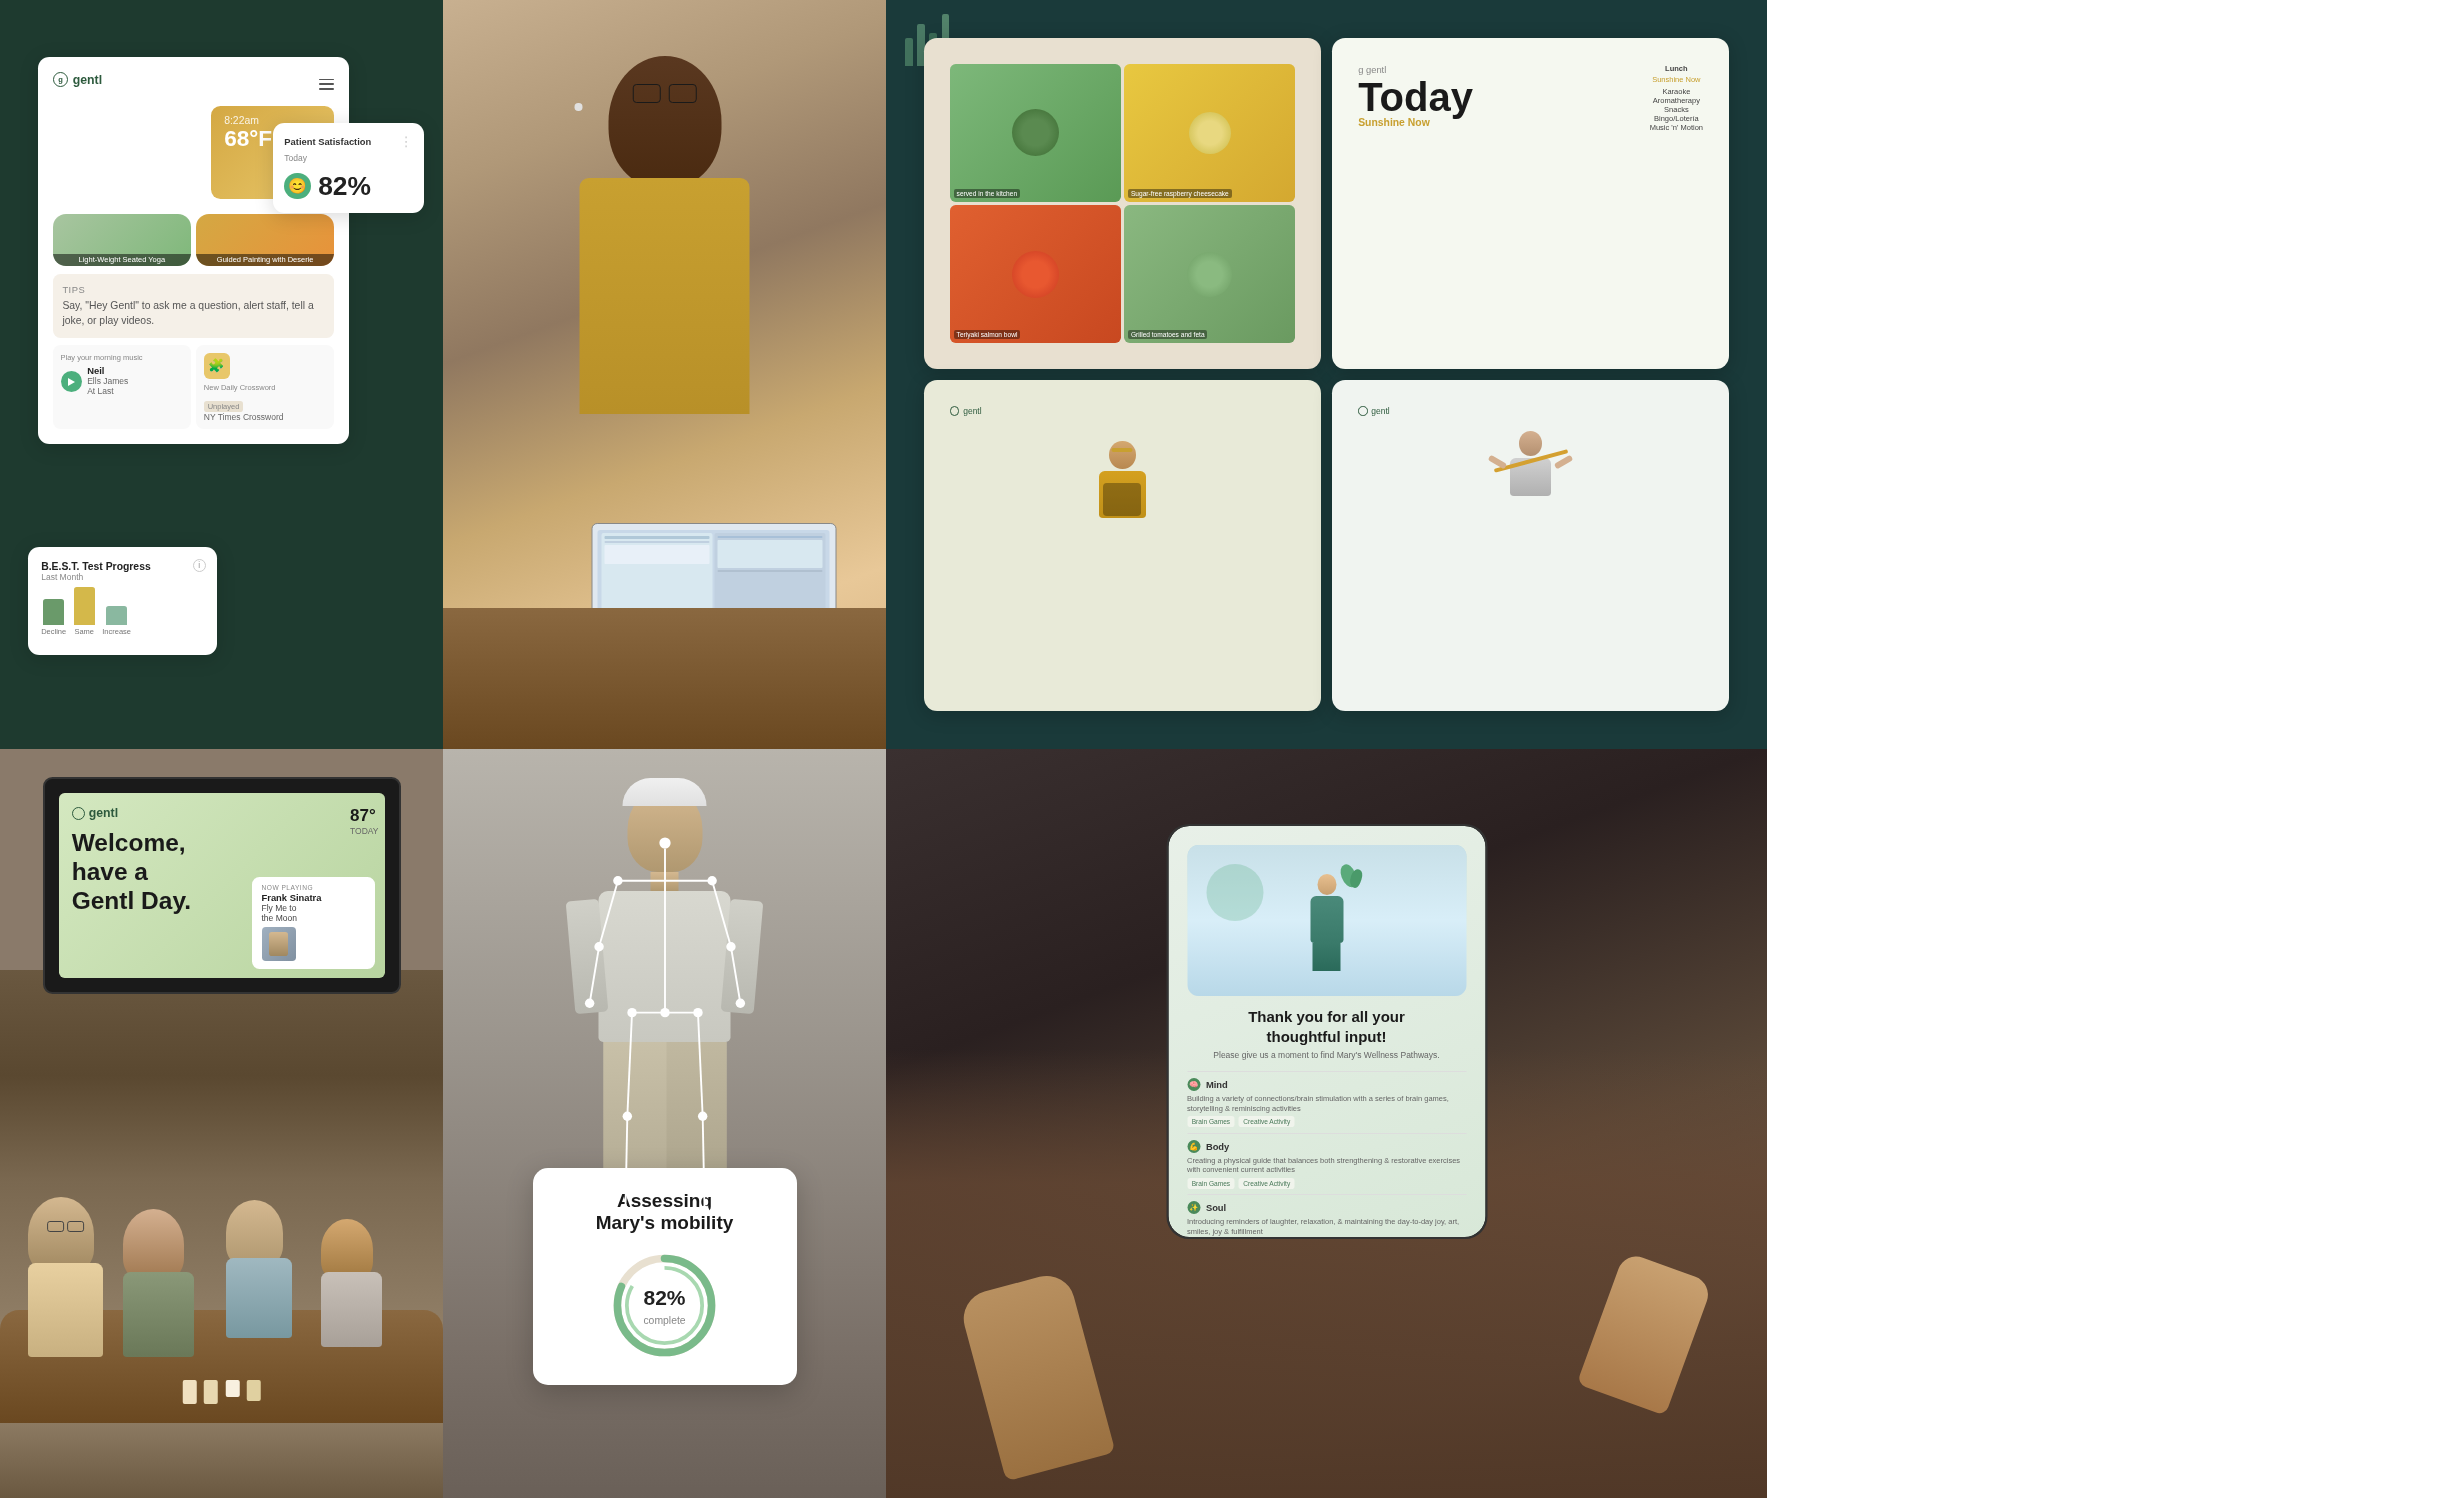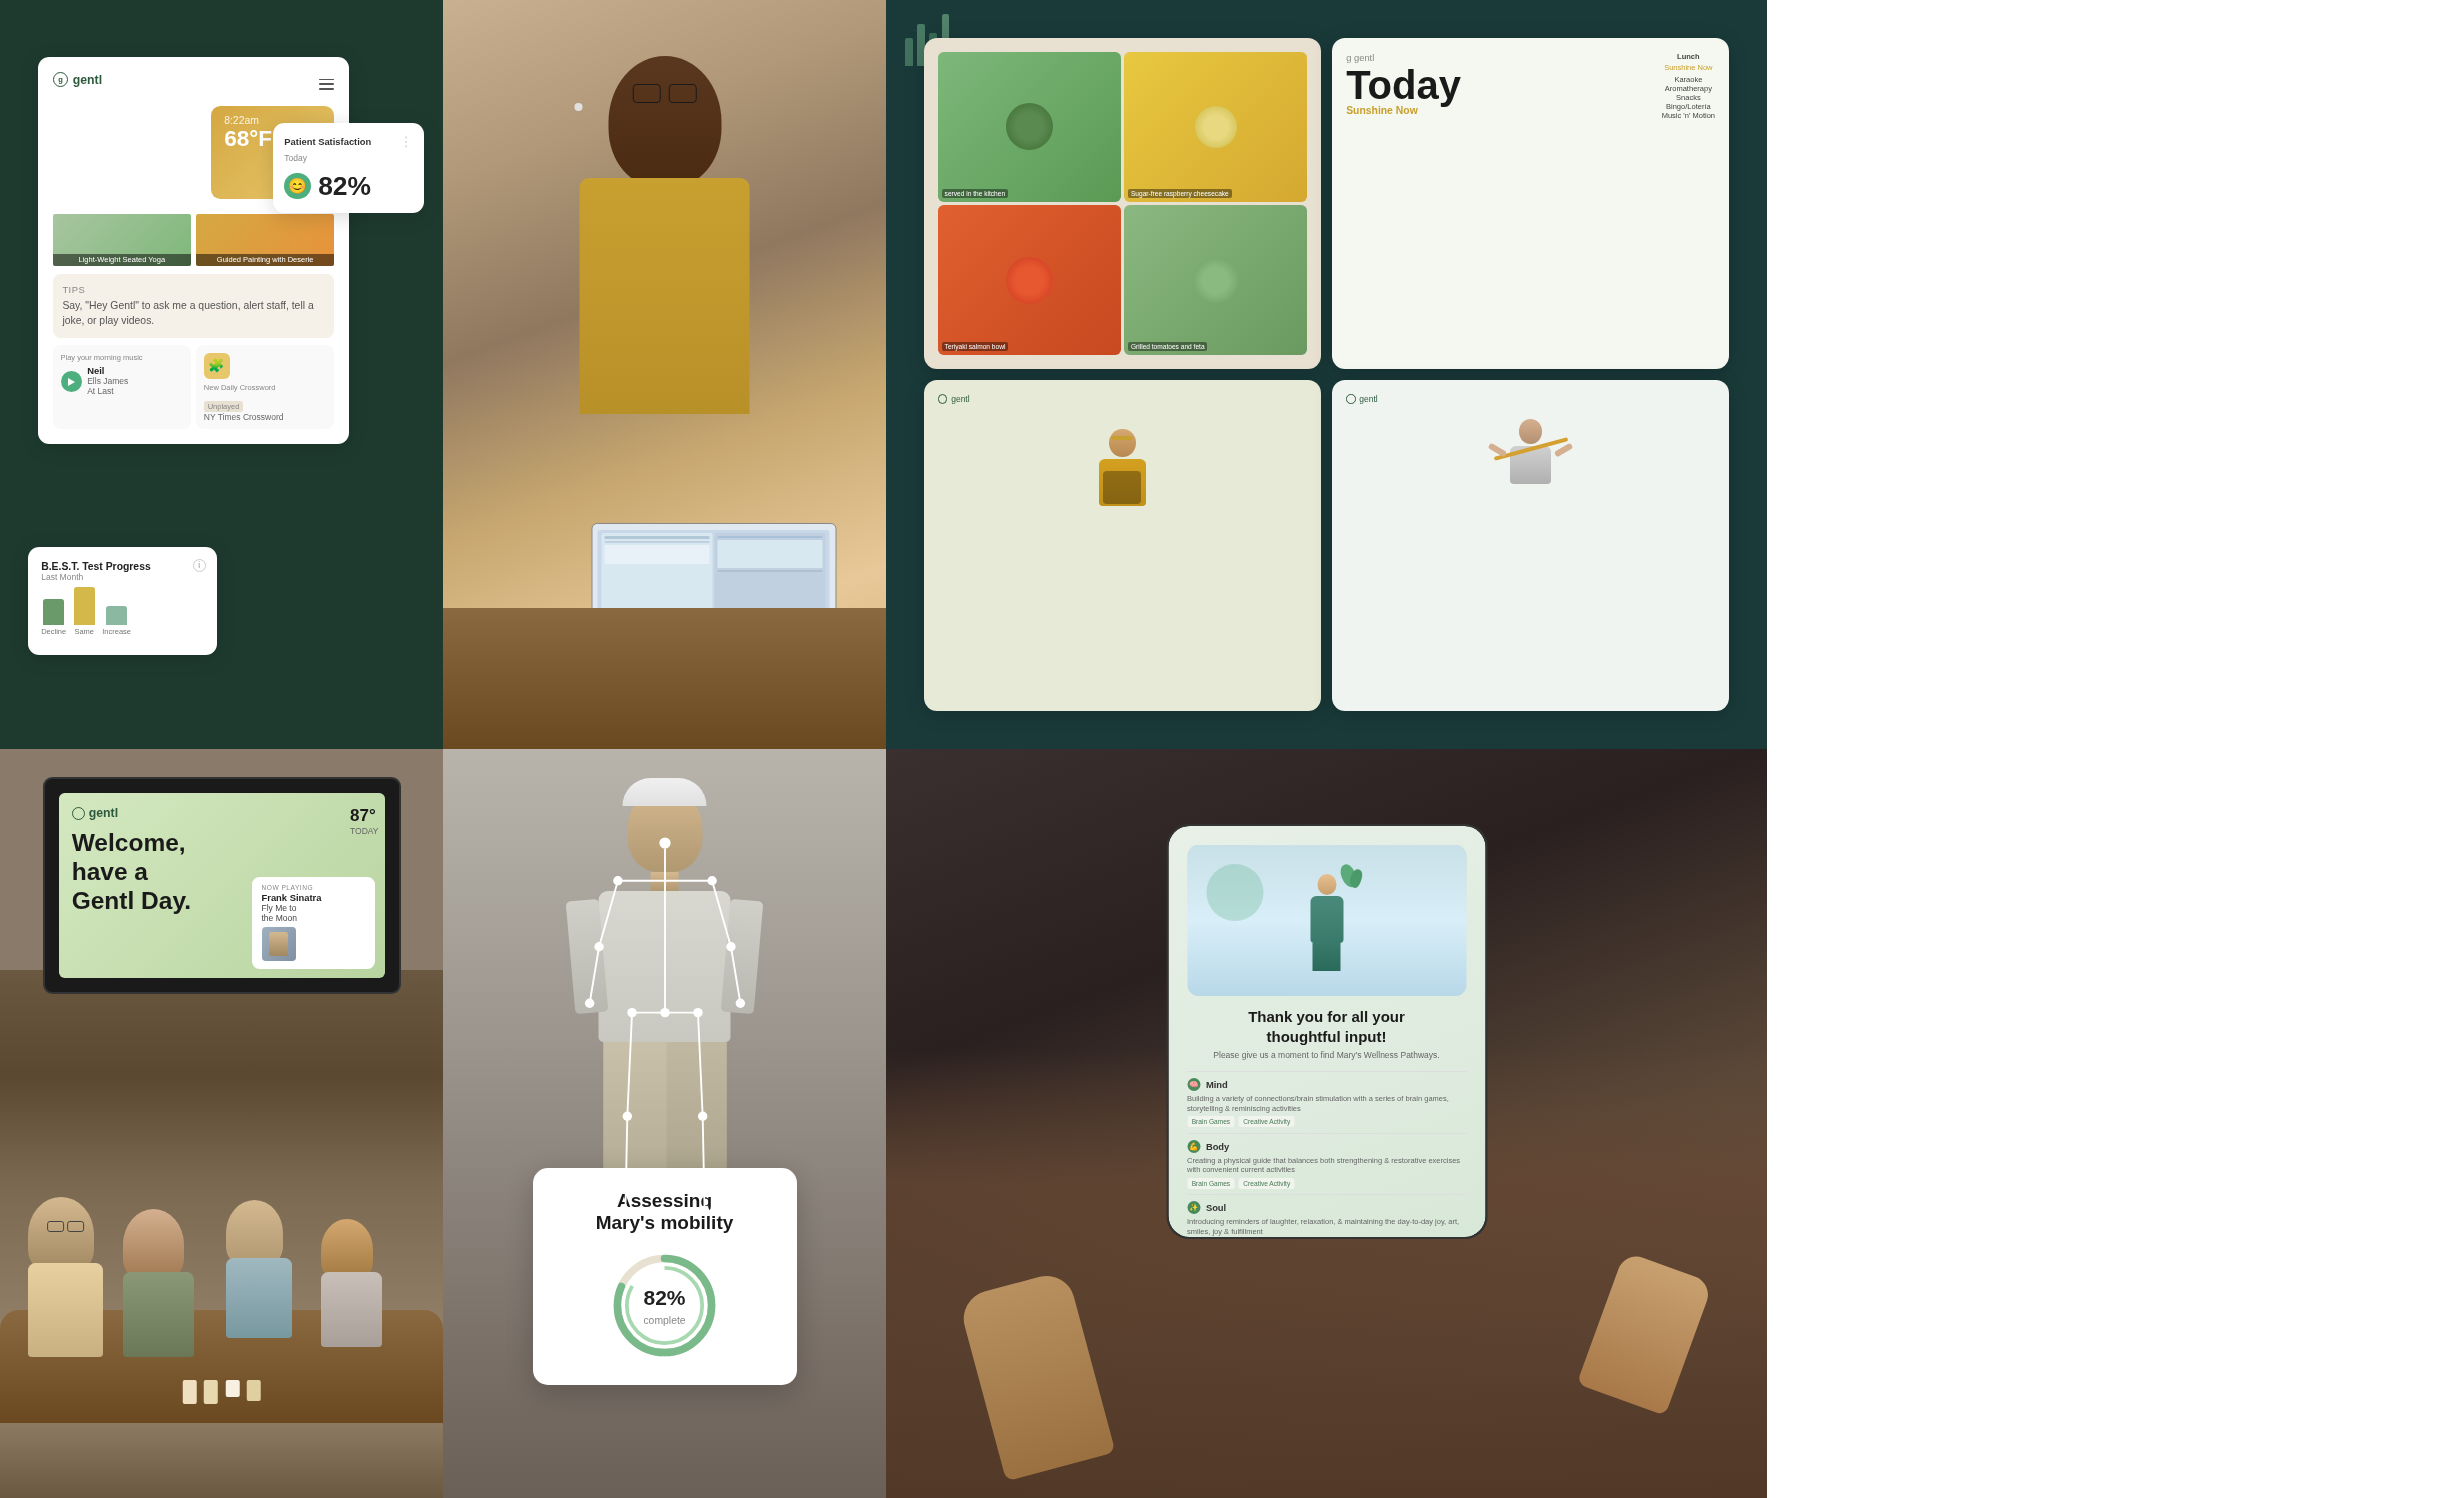--- a/index.html
+++ b/index.html
@@ -171,21 +171,21 @@
     
     .activity-row {
       display: flex;
       gap: 5.7px;
       margin: 7.5px 0;
     }
 
     .activity-thumb {
       flex: 1;
       height: 52px;
-      border-radius: 2px;
+      border-radius: 13px;
       overflow: hidden;
       position: relative;
     }
 
     .activity-thumb-bg {
       width: 100%;
       height: 100%;
     }
 
     .activity-thumb-label {
@@ -375,21 +375,21 @@
       display: grid;
       grid-template-columns: 1fr 1fr;
       grid-template-rows: 1fr 1fr;
       gap: 11.3px;
       padding: 38px;
     }
 
     .mockup-card {
       background: #f5f8f0;
       border-radius: 13.2px;
-      padding: 14px;
+      padding: 26px;
       position: relative;
       overflow: hidden;
       box-shadow: 0 3.8px 19px rgba(0,0,0,0.2);
     }
 
     .mockup-card-today {
       background: #f5f8f0;
     }
 
     .schedule-list {

